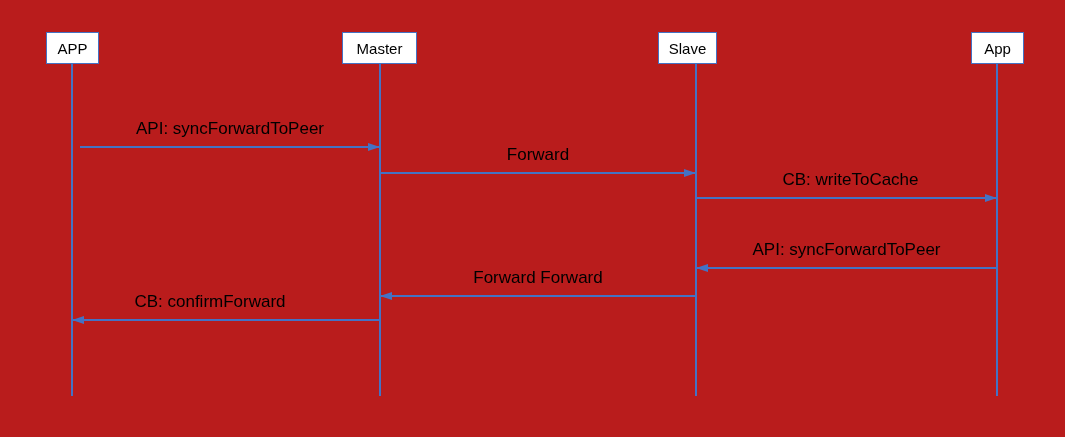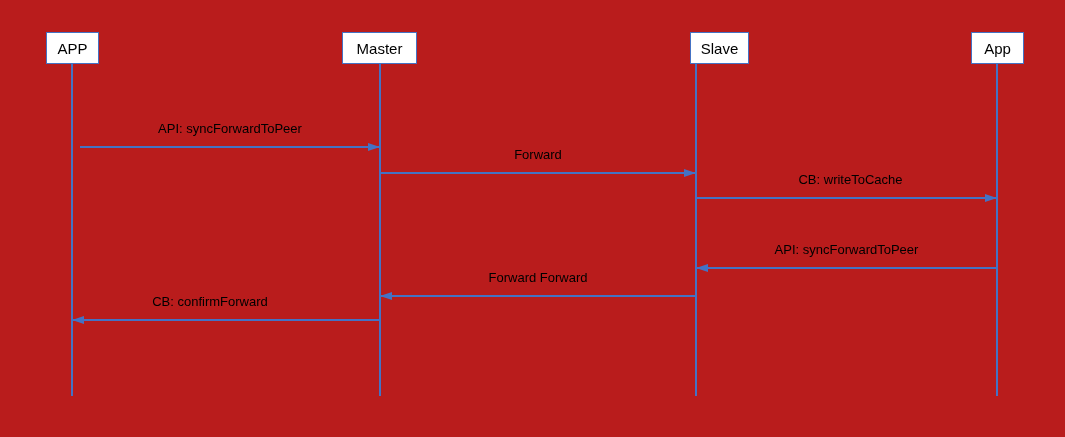--- a/index.html
+++ b/index.html
@@ -47,40 +47,40 @@
     border-bottom: 4.5px solid transparent;
     z-index: 2;
   }
   .arrowhead.right { border-left: 12px solid #4472C4; }
   .arrowhead.left  { border-right: 12px solid #4472C4; }
   .msg-label {
     position: absolute;
     height: 20px;
     line-height: 20px;
     text-align: center;
-    font-size: 13px;
+    font-size: 17px;
     color: #000000;
     white-space: nowrap;
     z-index: 2;
   }
 </style>
 </head>
 <body>
 
 <div id="diagram" style="background: #b91c1c;">
     <div class="lifeline" style="left: 71.2px; top: 64px; height: 332px;"></div>
     <div class="actor-box" style="left: 46px; top: 32px; width: 53px; height: 32px;">
       <span>APP</span>
     </div>
     <div class="lifeline" style="left: 379.2px; top: 64px; height: 332px;"></div>
     <div class="actor-box" style="left: 342px; top: 32px; width: 75px; height: 32px;">
       <span>Master</span>
     </div>
     <div class="lifeline" style="left: 695.2px; top: 64px; height: 332px;"></div>
-    <div class="actor-box" style="left: 690px; top: 32px; width: 59px; height: 32px;">
+    <div class="actor-box" style="left: 658px; top: 32px; width: 59px; height: 32px;">
       <span>Slave</span>
     </div>
     <div class="lifeline" style="left: 996.2px; top: 64px; height: 332px;"></div>
     <div class="actor-box" style="left: 971px; top: 32px; width: 53px; height: 32px;">
       <span>App</span>
     </div>
     <div class="msg-line" style="left: 80px; top: 146.2px; width: 300px;"></div>
     <div class="arrowhead right" style="top: 142.5px; left: 368px;"></div>
     <div class="msg-label" style="left: 80px; width: 300px; top: 119px;">API: syncForwardToPeer</div>
     <div class="msg-line" style="left: 380px; top: 172.2px; width: 316px;"></div>

